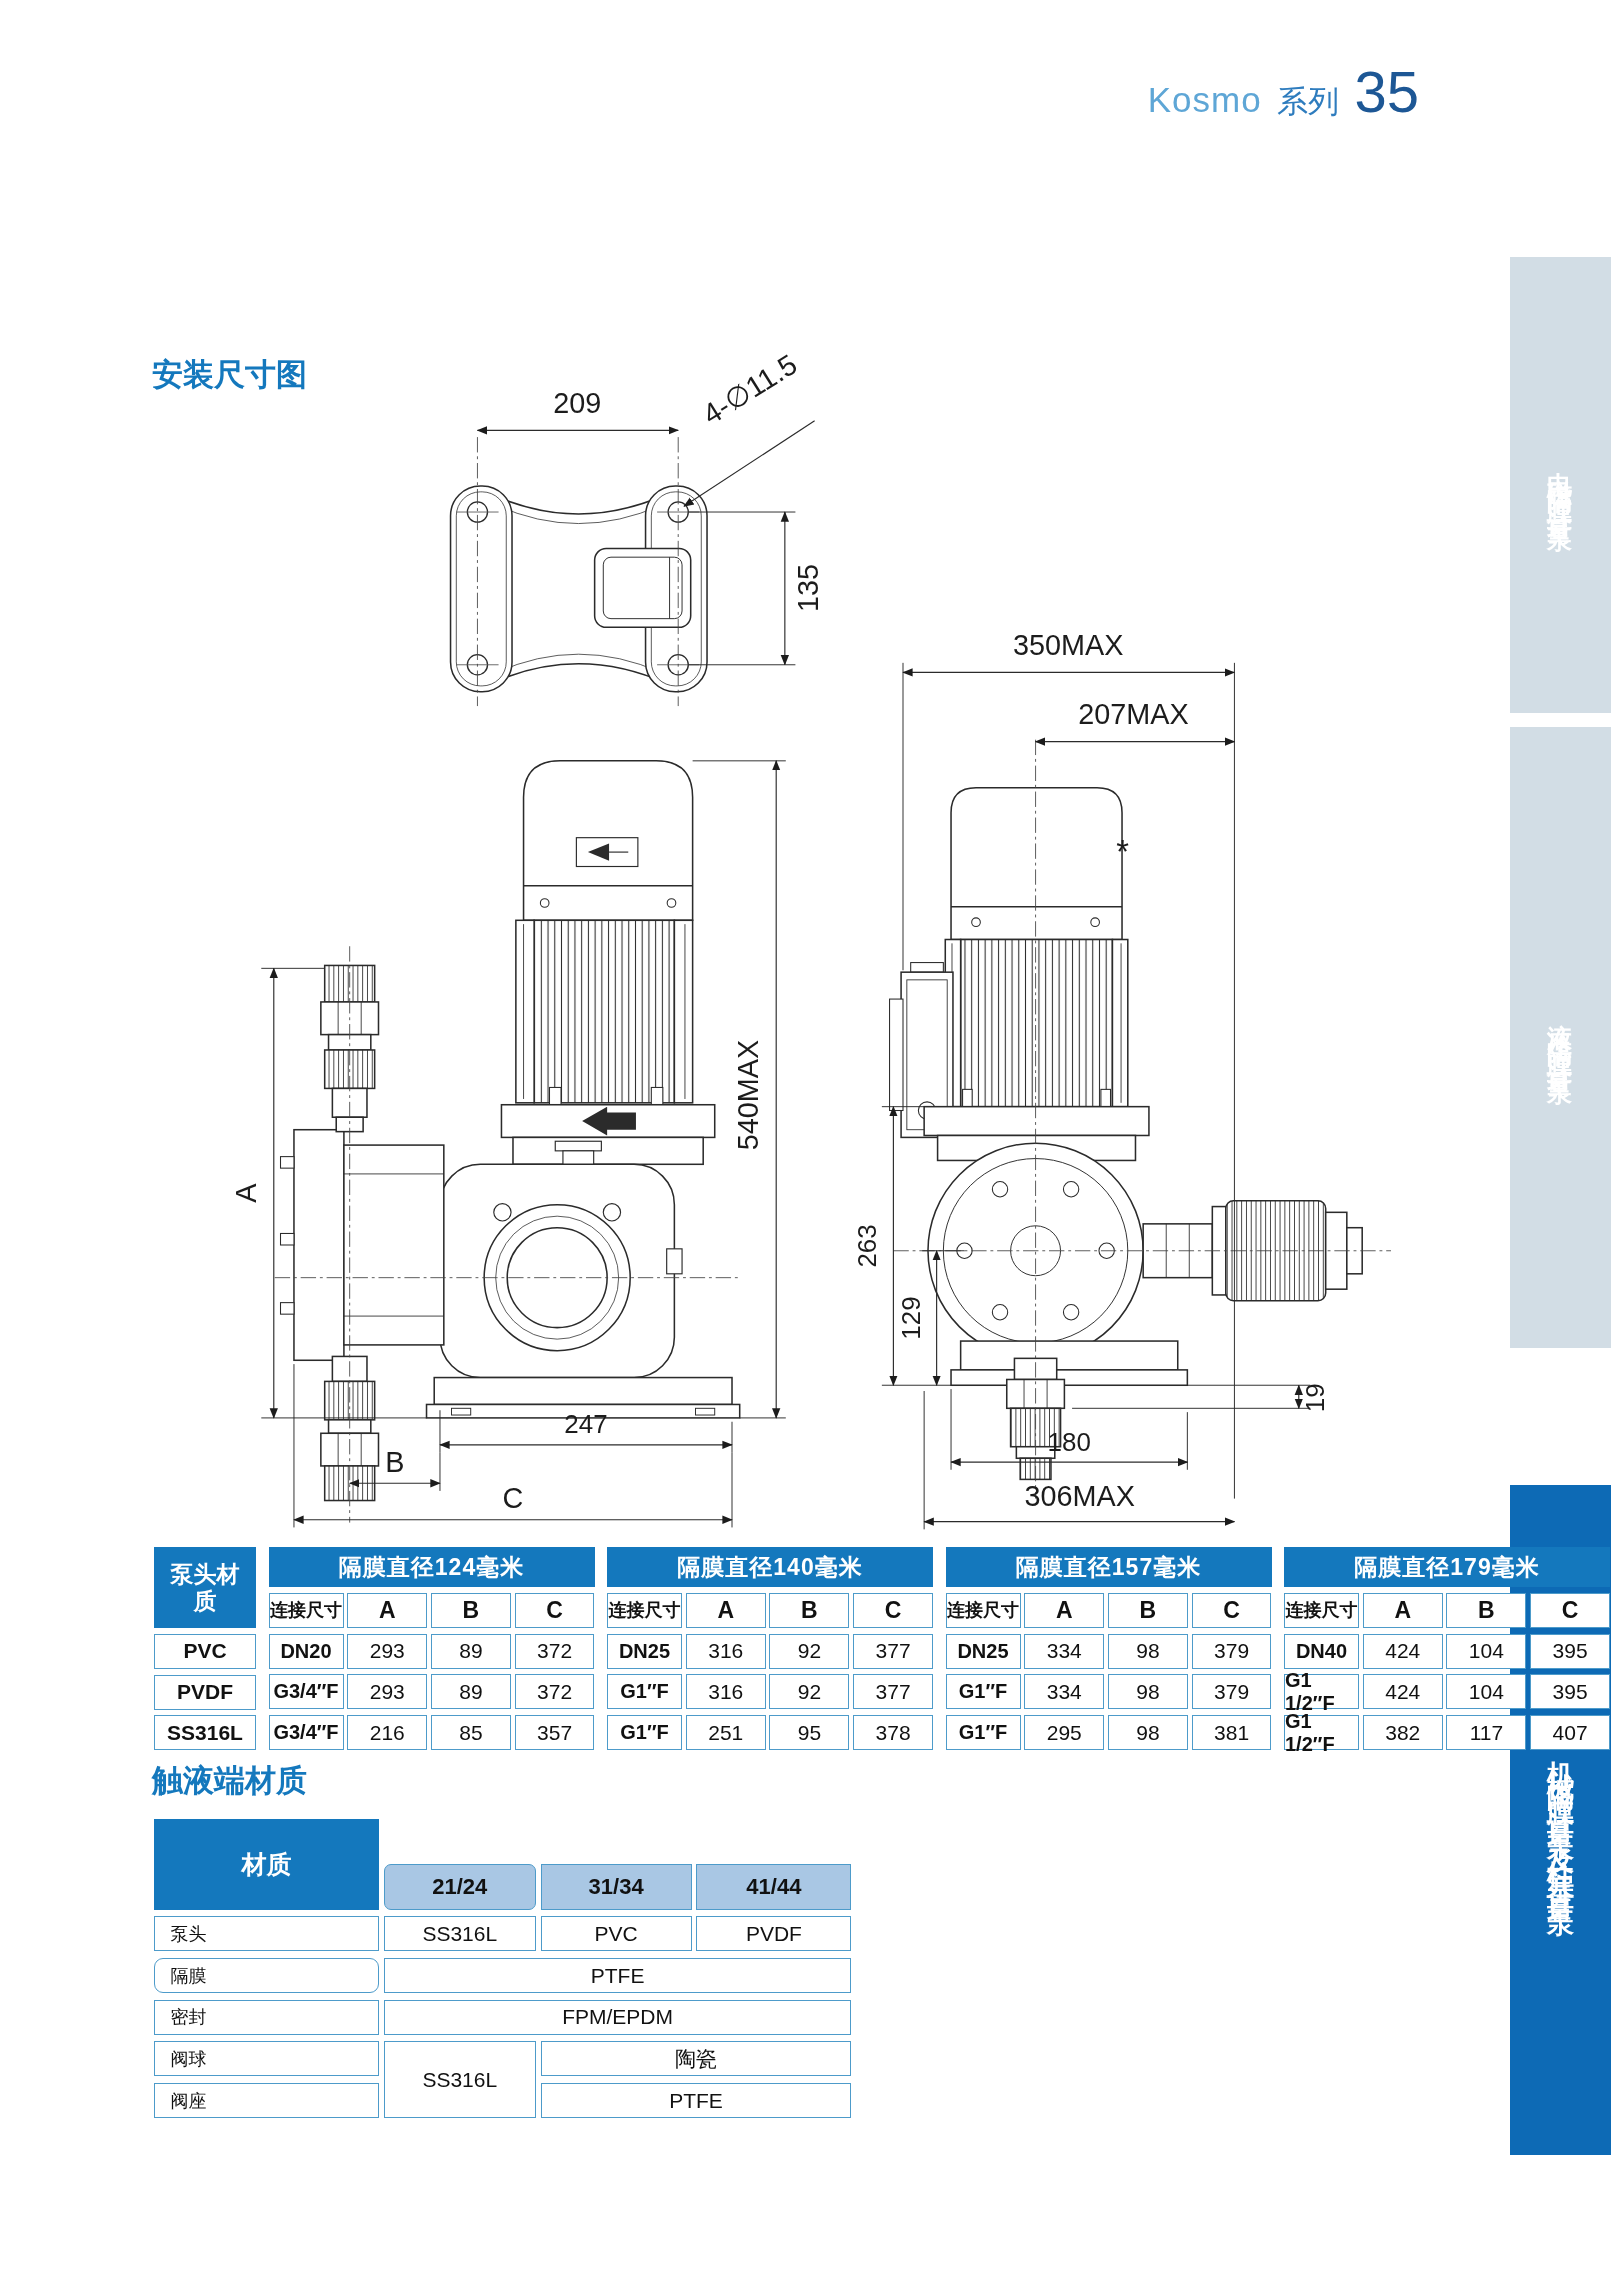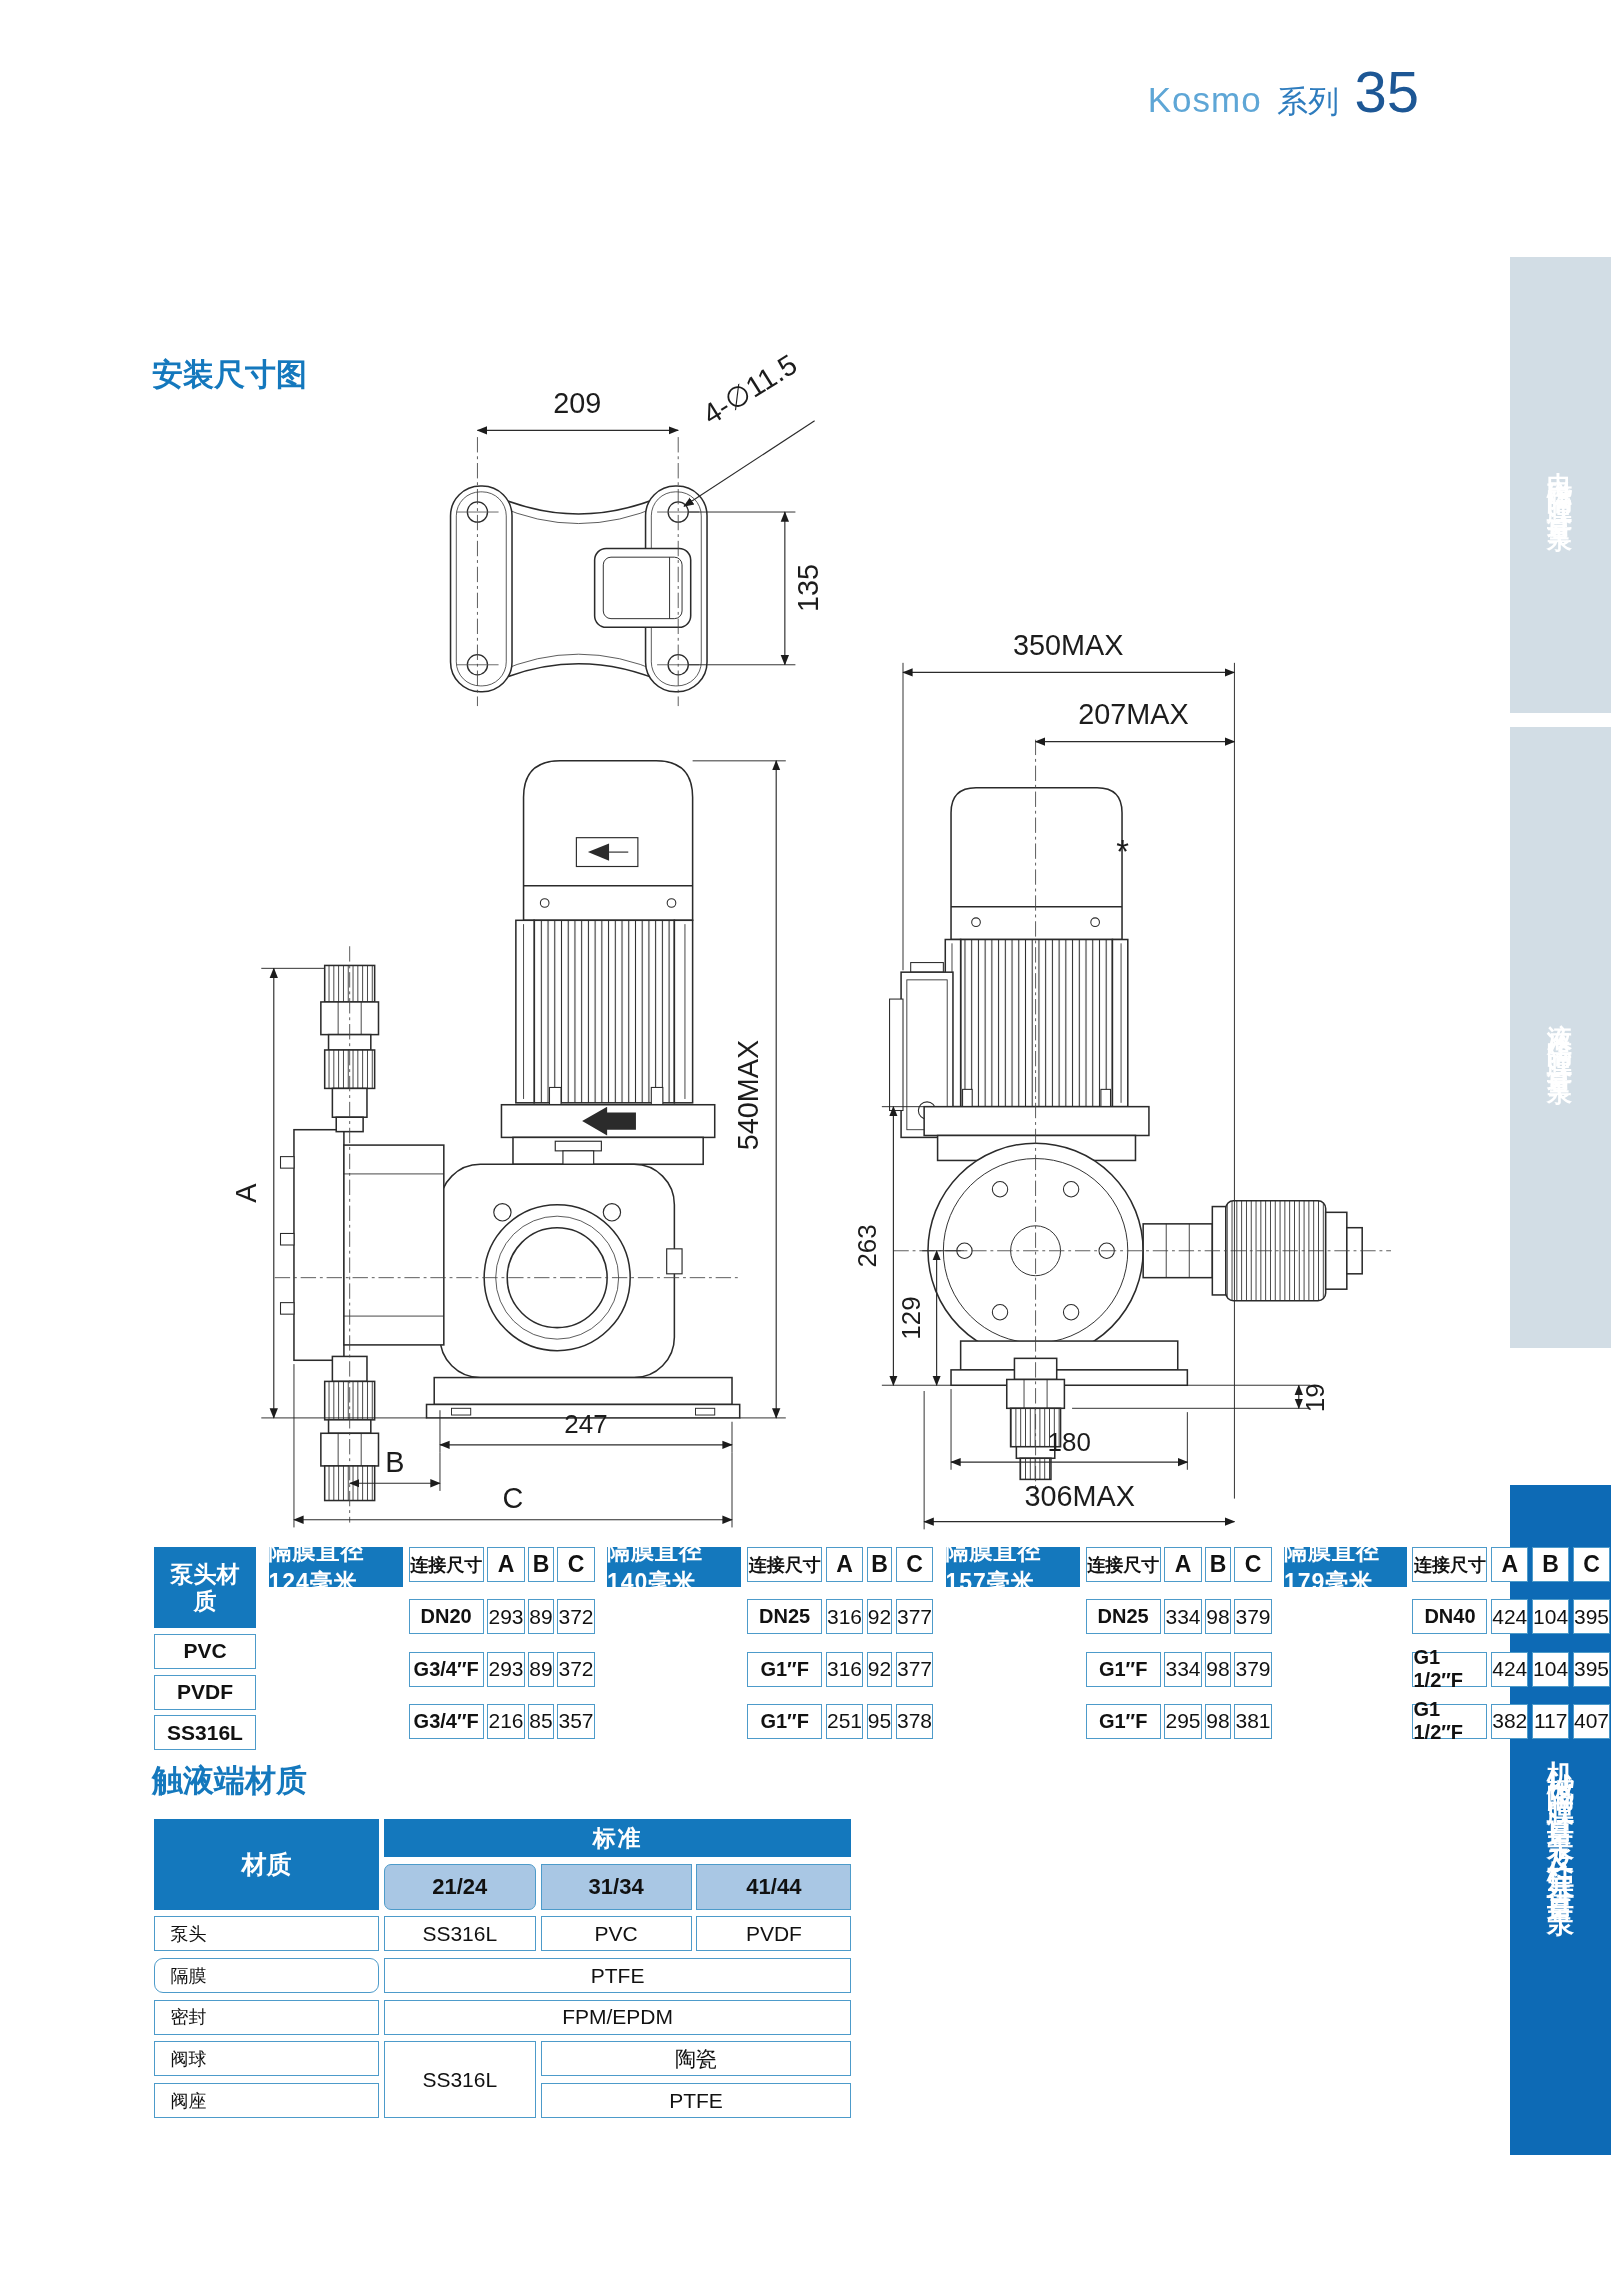--- a/index.html
+++ b/index.html
@@ -37,21 +37,21 @@
   .corner{
     height:81px;background:#1478bd;color:#fff;font-weight:700;font-size:23px;
     display:flex;align-items:center;justify-content:center;text-align:center;line-height:1.15;
     padding:0 13.4px;box-sizing:border-box;
   }
   .rowlab{
     height:35px;background:#fff;border:1.4px solid #4d9bca;
     display:flex;align-items:center;justify-content:center;
     font-weight:700;font-size:21px;color:#111;box-sizing:border-box;
   }
-  .dim-group{flex:1 1 0;display:flex;flex-direction:row;gap:5.8px;}
+  .dim-group{flex:1 1 0;display:flex;flex-direction:column;gap:5.8px;}
   .band{
     height:40px;background:#1478bd;color:#fff;font-weight:700;font-size:23px;
     display:flex;align-items:center;justify-content:center;letter-spacing:1px;
   }
   .dgrid{display:grid;grid-template-columns:75px 1fr 1fr 1fr;column-gap:3.8px;row-gap:5.8px;}
   .dcell{
     height:35px;background:#fff;border:1.4px solid #4d9bca;box-sizing:border-box;
     display:flex;align-items:center;justify-content:center;font-size:21px;color:#111;
   }
   .dcell.dsub{font-weight:700;font-size:23px;}
@@ -488,21 +488,20 @@
             <div class="dcell">382</div>
             <div class="dcell">117</div>
             <div class="dcell">407</div>
           </div>
         </div>
       </div>
   </div>
 
   <div class="mattable">
     <div class="m-corner">材质</div>
-    <div class="m-std">标准</div>
     <div class="m-sub" style="grid-column:2;grid-row:2;border-radius:7px;">21/24</div>
     <div class="m-sub" style="grid-column:3;grid-row:2;">31/34</div>
     <div class="m-sub" style="grid-column:4;grid-row:2;">41/44</div>
 
     <div class="m-lab" style="grid-row:3;">泵头</div>
     <div class="m-val" style="grid-column:2;grid-row:3;">SS316L</div>
     <div class="m-val" style="grid-column:3;grid-row:3;">PVC</div>
     <div class="m-val" style="grid-column:4;grid-row:3;">PVDF</div>
 
     <div class="m-lab" style="grid-row:4;border-radius:9px;">隔膜</div>

